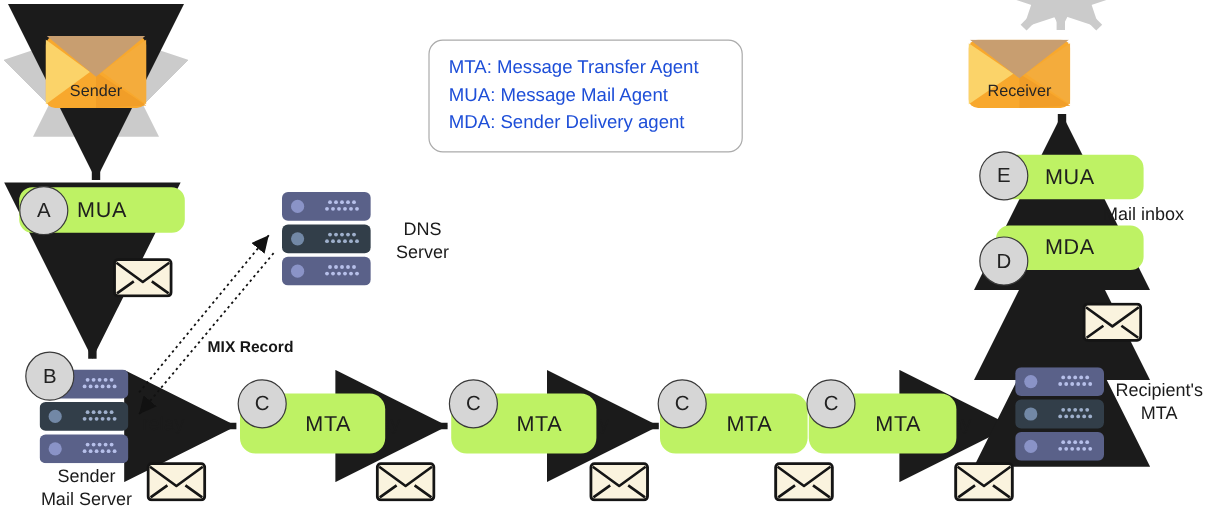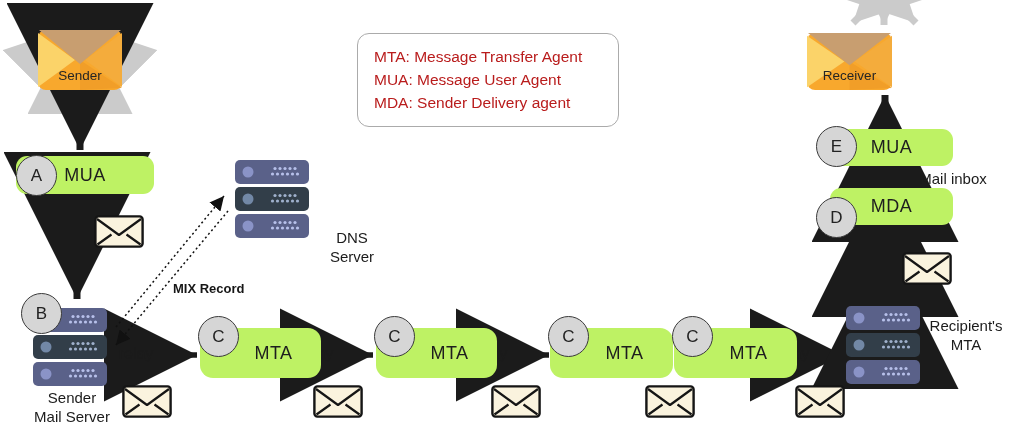--- a/index.html
+++ b/index.html
@@ -18,21 +18,21 @@
   .badge{width:41px;height:41px;border-radius:50%;background:#D6D6D6;border:1.6px solid #3A3A3A;
          display:flex;align-items:center;justify-content:center;font-size:17px;color:#222;z-index:3;box-sizing:border-box;}
 
   
   .lbl{color:#1B1B1B;font-size:15px;font-weight:500;line-height:1.25;text-align:center;z-index:2;}
   .relay{color:#1B1B1B;font-size:16px;font-weight:400;z-index:2;text-align:center;}
   .mix{font-weight:600;font-size:13px;color:#161616;z-index:2;}
 
   
   .legend{border:1.5px solid #ABABAB;border-radius:12px;background:#fff;padding:12px 16px;
-          font-size:15.5px;color:#b91c1c;line-height:1.47;z-index:2;}
+          font-size:15.5px;color:#1d4ed8;line-height:1.47;z-index:2;}
 
   
   .env-solid{z-index:2;}
   .env-solid .cap{position:absolute;left:0;right:0;bottom:7px;text-align:center;
                   font-size:13.5px;font-weight:500;color:#252525;}
   
   .envo{width:50px;height:33px;z-index:2;position:absolute;}
   .srv{z-index:2;position:absolute;}
 </style>
 </head>
@@ -148,21 +148,21 @@
     <line x1="885" y1="303" x2="885" y2="242" stroke="#1B1B1B" stroke-width="7" marker-end="url(#ab20)"></line>
     <line x1="885" y1="197" x2="885" y2="170" stroke="#1B1B1B" stroke-width="7" marker-end="url(#ab20)"></line>
     <line x1="885" y1="126" x2="885" y2="95" stroke="#1B1B1B" stroke-width="7" marker-end="url(#ab20)"></line>
 
     <line x1="116" y1="327" x2="224" y2="196" stroke="#111" stroke-width="1.5" stroke-dasharray="2 2.8" marker-end="url(#atiny)"></line>
     <line x1="228" y1="211" x2="116" y2="345" stroke="#111" stroke-width="1.5" stroke-dasharray="2 2.8" marker-end="url(#atiny)"></line>
   </svg>
 
   <div class="legend abs" style="left:357px;top:33px;width:228px;">
     <div>MTA: Message Transfer Agent</div>
-    <div>MUA: Message User Agent</div>
+    <div>MUA: Message Mail Agent</div>
     <div>MDA: Sender Delivery agent</div>
   </div>
 
   <div class="env-solid abs" style="left:38px;top:30px;width:84px;height:60px;">
     <svg width="84" height="60">
         <use href="#sym-env-solid"></use>
       </svg>
     <div class="cap">Sender</div>
   </div>
 
@@ -180,21 +180,21 @@
     </svg>
   <div class="badge abs" style="left:21px;top:293px;">B</div>
   <div class="lbl abs" style="left:12px;top:389px;width:120px;">
     <div>Sender</div>
     <div>Mail Server</div>
   </div>
 
   <svg class="srv" style="left:235px;top:160px;" width="74" height="78">
       <use href="#sym-server"></use>
     </svg>
-  <div class="lbl abs" style="left:316px;top:183px;width:72px;margin-top:46px;">
+  <div class="lbl abs" style="left:316px;top:183px;width:72px;">
     <div>DNS</div>
     <div>Server</div>
   </div>
 
   <div class="mix abs" style="left:173px;top:281px;">MIX Record</div>
 
   <div class="relay abs" style="left:113px;top:345px;width:46px;">relay</div>
   <div class="relay abs" style="left:293px;top:345px;width:46px;">relay</div>
   <div class="relay abs" style="left:467px;top:345px;width:46px;">relay</div>
   <div class="relay abs" style="left:769px;top:345px;width:46px;">relay</div>

